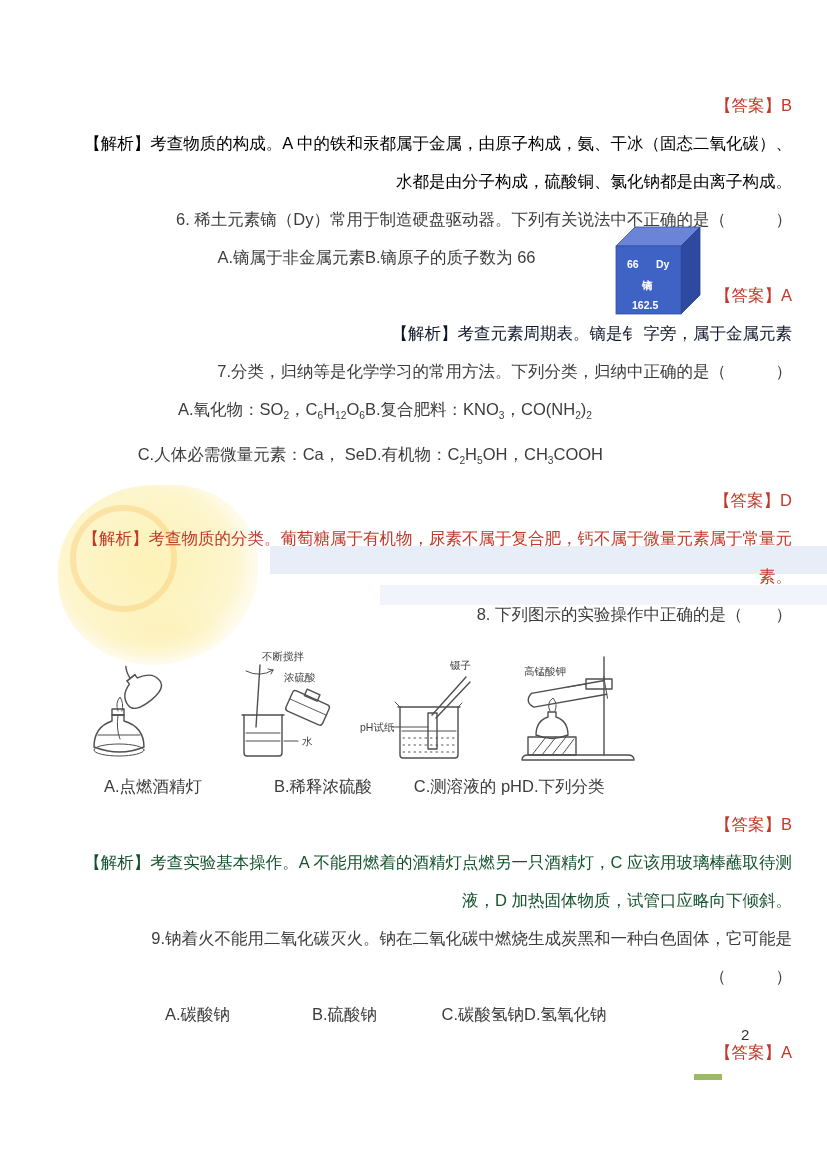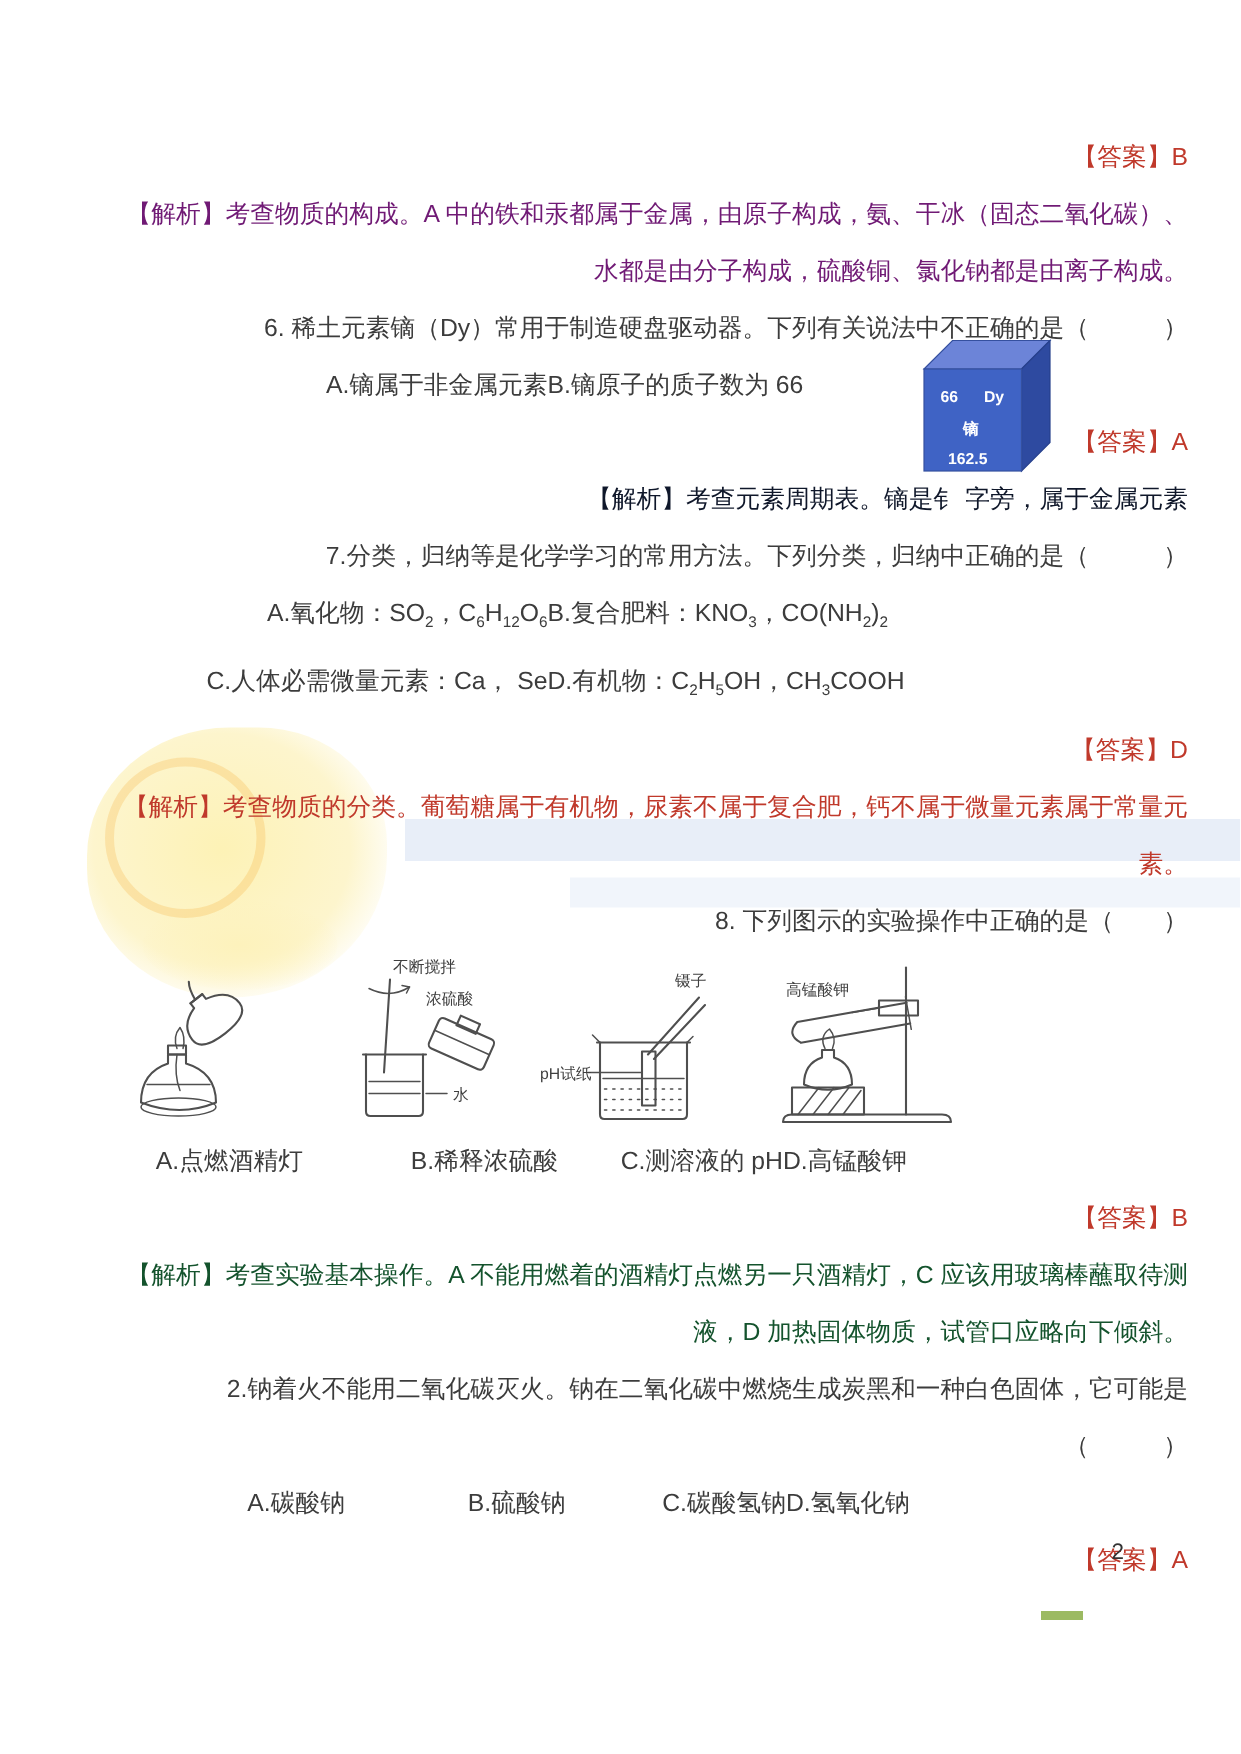--- a/index.html
+++ b/index.html
@@ -20,21 +20,21 @@
     text-align:right;
   }
   .line{line-height:38px;margin:0;}
   .ans{color:#c0392b;}
   .exp{color:#c0392b;}
   .opts2{display:flex;line-height:38px;}
   .opts2 .colA{width:293px;flex:none;}
   .opts4{display:flex;line-height:38px;margin-left:12px;}
   sub{font-size:0.62em;}
   
-  .diagrams{display:flex;align-items:flex-end;height:118px;margin-top:4px;}
+  .diagrams{display:flex;align-items:flex-end;height:118px;margin-top:16px;}
   .diagrams svg{flex:none;}
   svg text{font-size:10.5px;fill:#3f3f3f;font-family:"Liberation Sans","DejaVu Sans",sans-serif;}
   .sketch{stroke:#4f4f4f;fill:none;stroke-width:1.4;stroke-linecap:round;stroke-linejoin:round;}
   .sketch-thin{stroke:#4f4f4f;fill:none;stroke-width:1;stroke-linecap:round;}
   
   .cube{position:absolute;left:612px;top:220px;z-index:3;}
   .cube text{fill:#ffffff;font-weight:bold;}
   
   .wm{position:absolute;z-index:1;pointer-events:none;}
   .wm-yellow{
@@ -74,21 +74,21 @@
       <text x="15" y="48" font-size="13">66</text>
       <text x="44" y="48" font-size="13">Dy</text>
       <text x="30" y="69" font-size="13">镝</text>
       <text x="20" y="89" font-size="13">162.5</text>
     </svg>
   </div>
 
   <div class="content">
 
     <p class="line ans" style="color: rgb(192, 57, 43);">【答案】B</p>
-    <p class="line exp" style="color: #701a75;">【解析】考查物质的构成。A 中的铁和汞都属于金属，由原子构成，氨、干冰（固态二氧化碳）、水都是由分子构成，硫酸铜、氯化钠都是由离子构成。</p>
+    <p class="line exp" style="color: #000000;">【解析】考查物质的构成。A 中的铁和汞都属于金属，由原子构成，氨、干冰（固态二氧化碳）、水都是由分子构成，硫酸铜、氯化钠都是由离子构成。</p>
 
     <p class="line">6. 稀土元素镝（Dy）常用于制造硬盘驱动器。下列有关说法中不正确的是（　　　）</p>
     <div class="opts2">
       <span class="colA">A.镝属于非金属元素</span>
       <span>B.镝原子的质子数为 66</span>
     </div>
     <p class="line ans" style="color: rgb(192, 57, 43);">【答案】A</p>
     <p class="line exp" style="color: #0f172a;">【解析】考查元素周期表。镝是钅 字旁，属于金属元素</p>
 
     <p class="line">7.分类，归纳等是化学学习的常用方法。下列分类，归纳中正确的是（　　　）</p>
@@ -202,27 +202,27 @@
           </g>
         </g>
         <text x="26" y="26">高锰酸钾</text>
       </svg>
     </div>
 
     <div class="opts4">
       <span style="width:118px;flex:none;">A.点燃酒精灯</span>
       <span style="width:170px;flex:none;">B.稀释浓硫酸</span>
       <span style="width:150px;flex:none;">C.测溶液的 pH</span>
-      <span>D.高锰酸钾</span>
+      <span>D.下列分类</span>
     </div>
 
     <p class="line ans" style="color: rgb(192, 57, 43);">【答案】B</p>
     <p class="line exp" style="color: #14532d;">【解析】考查实验基本操作。A 不能用燃着的酒精灯点燃另一只酒精灯，C 应该用玻璃棒蘸取待测液，D 加热固体物质，试管口应略向下倾斜。</p>
 
-    <p class="line">2.钠着火不能用二氧化碳灭火。钠在二氧化碳中燃烧生成炭黑和一种白色固体，它可能是（　　　）</p>
+    <p class="line">9.钠着火不能用二氧化碳灭火。钠在二氧化碳中燃烧生成炭黑和一种白色固体，它可能是（　　　）</p>
     <div class="opts4">
       <span style="width:146px;flex:none;">A.碳酸钠</span>
       <span style="width:147px;flex:none;">B.硫酸钠</span>
       <span style="width:147px;flex:none;">C.碳酸氢钠</span>
       <span>D.氢氧化钠</span>
     </div>
     <p class="line ans" style="color: rgb(192, 57, 43);">【答案】A</p>
 
   </div>
 

